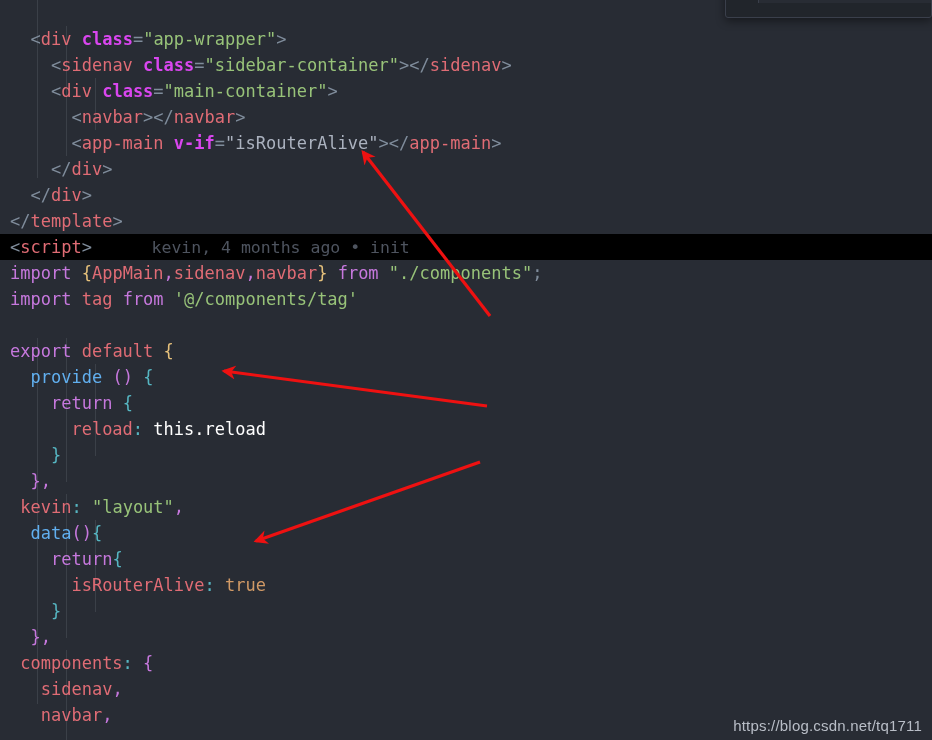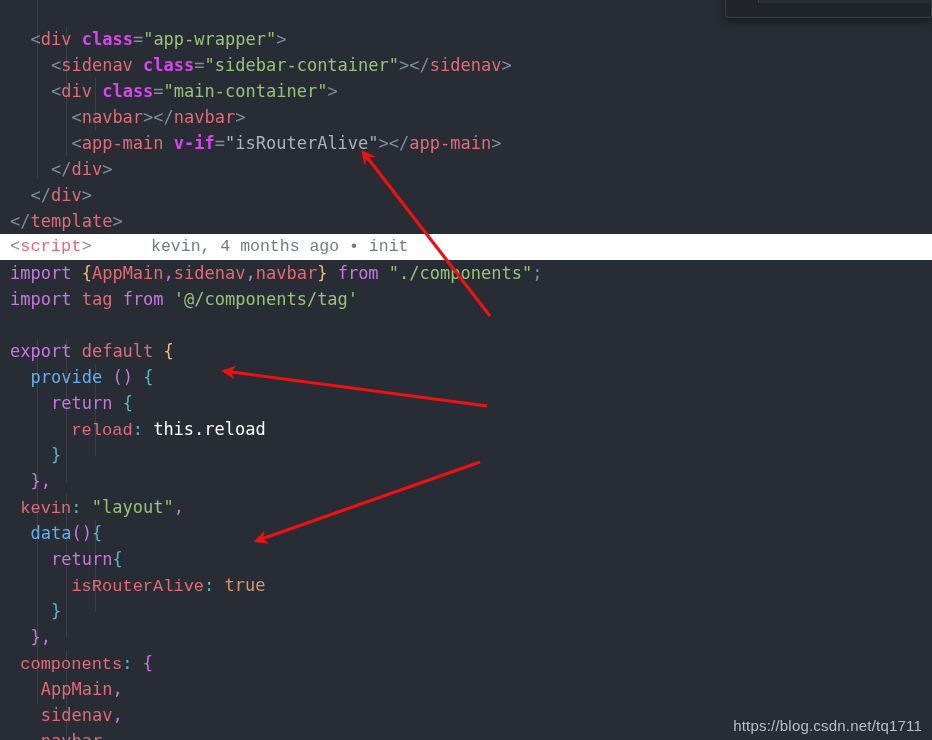--- a/index.html
+++ b/index.html
@@ -27,43 +27,42 @@
 
   .line{
     position:relative;
     height:26px;
     line-height:26px;
     font-size:17px;
     white-space:pre;
     letter-spacing:0px;
   }
   .line.current{
-    background:#ffffff;
-    font-family:Liberation Mono, monospace;
+    background:#000000;
   }
   .line .txt{
     position:relative;
     z-index:2;
     display:inline-block;
     padding-left:10px;
   }
 
   
   .tag       { color:#e06c75; }
   .punct     { color:#7f8c9b; }
   .attr      { color:#d946ef;font-weight:bold; }
   .str       { color:#98c379; }
   .expr      { color:#abb2bf; }
   .kw        { color:#c678dd; }
   .ident     { color:#e06c75; }
   .brace-y   { color:#e5c07b; }
   .brace-c   { color:#56b6c2; }
   .brace-p   { color:#c678dd; }
   .fn        { color:#61afef; }
-  .prop      { color:#e06c75;font-family:Liberation Mono, monospace; }
+  .prop      { color:#e06c75; }
   .plain     { color:#ffffff; }
   .bool      { color:#d19a66;margin-top:28px; }
   .op        { color:#56b6c2; }
   .comma     { color:#c678dd; }
 
   
   .guides{
     position:absolute; inset:0;
     z-index:1; pointer-events:none;
   }
@@ -158,21 +157,20 @@
       <div class="line"><span class="txt"><span class="plain">      </span><span class="prop">reload</span><span class="op">:</span><span class="plain"> </span><span class="plain">this.reload</span></span></div>
       <div class="line"><span class="txt"><span class="plain">    </span><span class="brace-c">}</span></span></div>
       <div class="line"><span class="txt"><span class="plain">  </span><span class="brace-p">}</span><span class="comma">,</span></span></div>
       <div class="line"><span class="txt"><span class="plain"> </span><span class="prop">kevin</span><span class="op">:</span><span class="plain"> </span><span class="str">"layout"</span><span class="comma">,</span></span></div>
       <div class="line"><span class="txt"><span class="plain">  </span><span class="fn">data</span><span class="brace-p">()</span><span class="brace-c">{</span></span></div>
       <div class="line"><span class="txt"><span class="plain">    </span><span class="kw">return</span><span class="brace-c">{</span></span></div>
       <div class="line"><span class="txt"><span class="plain">      </span><span class="prop">isRouterAlive</span><span class="op">:</span><span class="plain"> </span><span class="bool">true</span></span></div>
       <div class="line"><span class="txt"><span class="plain">    </span><span class="brace-c">}</span></span></div>
       <div class="line"><span class="txt"><span class="plain">  </span><span class="brace-p">}</span><span class="comma">,</span></span></div>
       <div class="line"><span class="txt"><span class="plain"> </span><span class="prop">components</span><span class="op">:</span><span class="plain"> </span><span class="brace-p">{</span></span></div>
-      <div class="line"><span class="txt"><span class="plain">   </span><span class="ident">AppMain</span><span class="comma">,</span></span></div>
       <div class="line"><span class="txt"><span class="plain">   </span><span class="ident">sidenav</span><span class="comma">,</span></span></div>
       <div class="line"><span class="txt"><span class="plain">   </span><span class="ident">navbar</span><span class="comma">,</span></span></div>
     </div>
 
   <svg class="arrows" width="932" height="740" viewBox="0 0 932 740">
       <defs>
         <marker id="ah" markerWidth="5" markerHeight="5" refX="3.6" refY="2.5" orient="auto" markerUnits="strokeWidth">
           <path d="M0,0.3 L4.4,2.5 L0,4.7 L1.3,2.5 Z" fill="#ee1111"></path>
         </marker>
       </defs>

